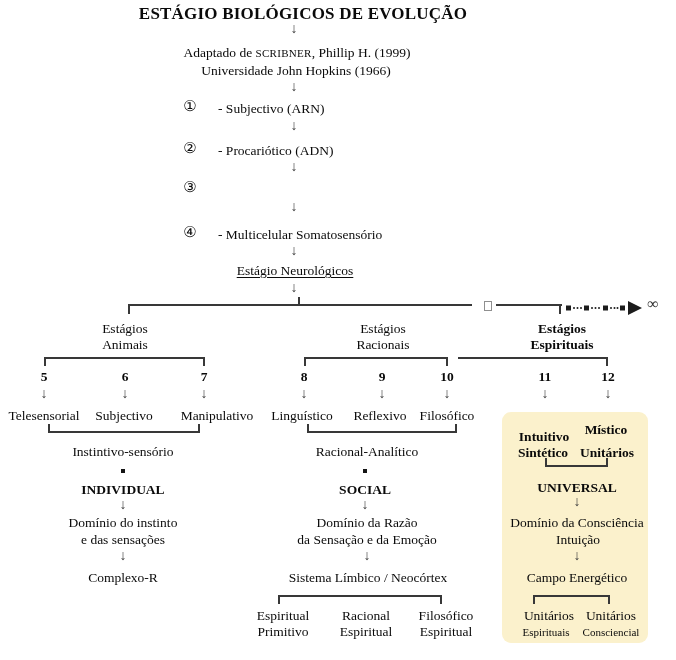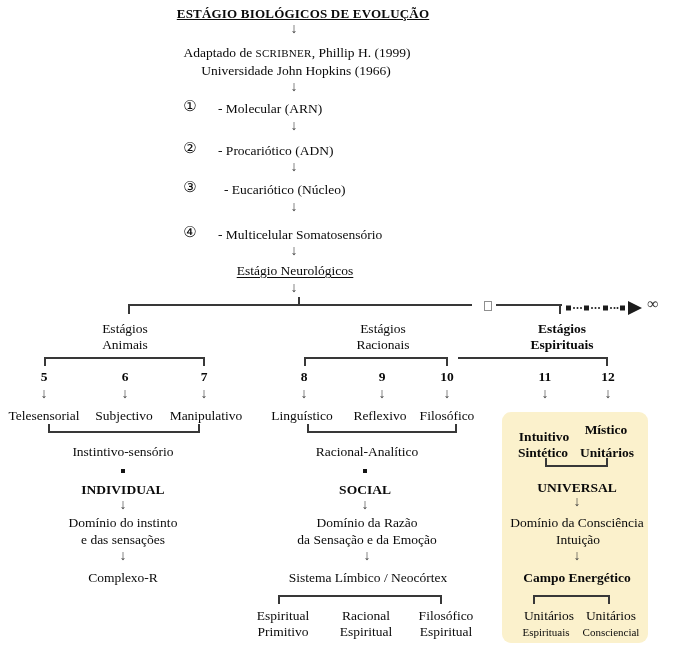--- a/index.html
+++ b/index.html
@@ -6,21 +6,21 @@
   #canvas{
     position:relative;width:676px;height:660px;background:#ffffff;overflow:hidden;
     font-family:"Liberation Serif","DejaVu Serif",serif;color:#0a0a0a;
   }
   .t{position:absolute;transform:translateX(-50%);white-space:nowrap;
      font-size:13.5px;line-height:16px;}
   .lt{position:absolute;white-space:nowrap;font-size:13.5px;line-height:16px;}
   .b{font-weight:bold;}
   .sm{font-size:11px;line-height:13px;}
   .u{text-decoration:underline;text-underline-offset:2px;}
-  .ttl{font-size:13px;letter-spacing:.2px;text-decoration:underline;}
+  .ttl{font-size:17px;letter-spacing:.2px;}
   .caps{font-size:11px;letter-spacing:.3px;}
   .num{font-size:15px;line-height:15px;}
   .ar{position:absolute;transform:translateX(-50%);font-size:14px;line-height:14px;
       color:#3d3d3d;}
   .hl{position:absolute;height:2px;background:#383838;}
   .vl{position:absolute;width:2px;height:7px;background:#383838;}
   .bullet{position:absolute;width:4px;height:4px;background:#141414;}
   .sqc{position:absolute;left:484px;top:301px;width:8px;height:10px;
        border:1.5px solid #8f8f8f;background:#ffffff;box-sizing:border-box;}
   .spiritual-box{position:absolute;left:502px;top:412px;width:146px;height:231px;
@@ -34,29 +34,28 @@
 
   <div class="spiritual-box" style="background: rgb(251, 241, 204);"></div>
 
   <div class="t b ttl" style="left:303px;top:6px;">ESTÁGIO BIOLÓGICOS DE EVOLUÇÃO</div>
   <div class="ar" style="left:294px;top:22px;">↓</div>
   <div class="t" style="left:297px;top:45px;"><span>Adaptado de </span><span class="caps">SCRIBNER</span><span>, Phillip H. (1999)</span></div>
   <div class="t" style="left:296px;top:63px;">Universidade John Hopkins (1966)</div>
   <div class="ar" style="left:294px;top:80px;">↓</div>
 
   <div class="t num" style="left:190px;top:99px;">①</div>
-  <div class="lt" style="left:218px;top:101px;">- Molecular (ARN)</div>
+  <div class="lt" style="left:218px;top:101px;">- Subjectivo (ARN)</div>
   <div class="ar" style="left:294px;top:119px;">↓</div>
 
   <div class="t num" style="left:190px;top:141px;">②</div>
   <div class="lt" style="left:218px;top:143px;">- Procariótico (ADN)</div>
   <div class="ar" style="left:294px;top:160px;">↓</div>
 
   <div class="t num" style="left:190px;top:180px;">③</div>
-  <div class="lt" style="left:224px;top:182px;">- Eucariótico (Núcleo)</div>
   <div class="ar" style="left:294px;top:200px;">↓</div>
 
   <div class="t num" style="left:190px;top:225px;">④</div>
   <div class="lt" style="left:218px;top:227px;">- Multicelular Somatosensório</div>
   <div class="ar" style="left:294px;top:244px;">↓</div>
 
   <div class="t u" style="left:295px;top:263px;text-align:center;">Estágio Neurológicos</div>
   <div class="ar" style="left:294px;top:281px;">↓</div>
 
   <div class="hl" style="left:128px;top:304px;width:344px;"></div>
@@ -115,21 +114,21 @@
   <div class="ar" style="left:125px;top:387px;">↓</div>
   <div class="ar" style="left:204px;top:387px;">↓</div>
   <div class="ar" style="left:304px;top:387px;">↓</div>
   <div class="ar" style="left:382px;top:387px;">↓</div>
   <div class="ar" style="left:447px;top:387px;">↓</div>
   <div class="ar" style="left:545px;top:387px;">↓</div>
   <div class="ar" style="left:608px;top:387px;">↓</div>
 
   <div class="t" style="left:44px;top:408px;">Telesensorial</div>
   <div class="t" style="left:124px;top:408px;">Subjectivo</div>
-  <div class="t" style="left:206px;top:408px;">Manipulativo</div>
+  <div class="t" style="left:217px;top:408px;">Manipulativo</div>
   <div class="t" style="left:302px;top:408px;">Linguístico</div>
   <div class="t" style="left:380px;top:408px;">Reflexivo</div>
   <div class="t" style="left:447px;top:408px;">Filosófico</div>
 
   <div class="t b" style="left:544px;top:429px;">Intuitivo</div>
   <div class="t b" style="left:606px;top:422px;text-align:right;">Místico</div>
   <div class="t b" style="left:543px;top:445px;">Sintético</div>
   <div class="t b" style="left:607px;top:445px;">Unitários</div>
 
   <div class="hl" style="left:48px;top:431px;width:152px;"></div>
@@ -162,21 +161,21 @@
   <div class="t" style="left:577px;top:515px;">Domínio da Consciência</div>
   <div class="t" style="left:367px;top:532px;">da Sensação e da Emoção</div>
   <div class="t" style="left:578px;top:532px;">Intuição</div>
 
   <div class="ar" style="left:123px;top:549px;">↓</div>
   <div class="ar" style="left:367px;top:549px;">↓</div>
   <div class="ar" style="left:577px;top:549px;">↓</div>
 
   <div class="t" style="left:123px;top:570px;">Complexo-R</div>
   <div class="t" style="left:368px;top:570px;">Sistema Límbico / Neocórtex</div>
-  <div class="t" style="left:577px;top:570px;font-weight:bold;">Campo Energético</div>
+  <div class="t" style="left:577px;top:570px;">Campo Energético</div>
 
   <div class="hl" style="left:278px;top:595px;width:164px;"></div>
   <div class="vl" style="left:278px;top:597px;"></div>
   <div class="vl" style="left:440px;top:597px;"></div>
   <div class="hl" style="left:533px;top:595px;width:77px;"></div>
   <div class="vl" style="left:533px;top:597px;"></div>
   <div class="vl" style="left:608px;top:597px;"></div>
 
   <div class="t" style="left:283px;top:608px;">Espiritual</div>
   <div class="t" style="left:283px;top:624px;text-align:right;">Primitivo</div>

